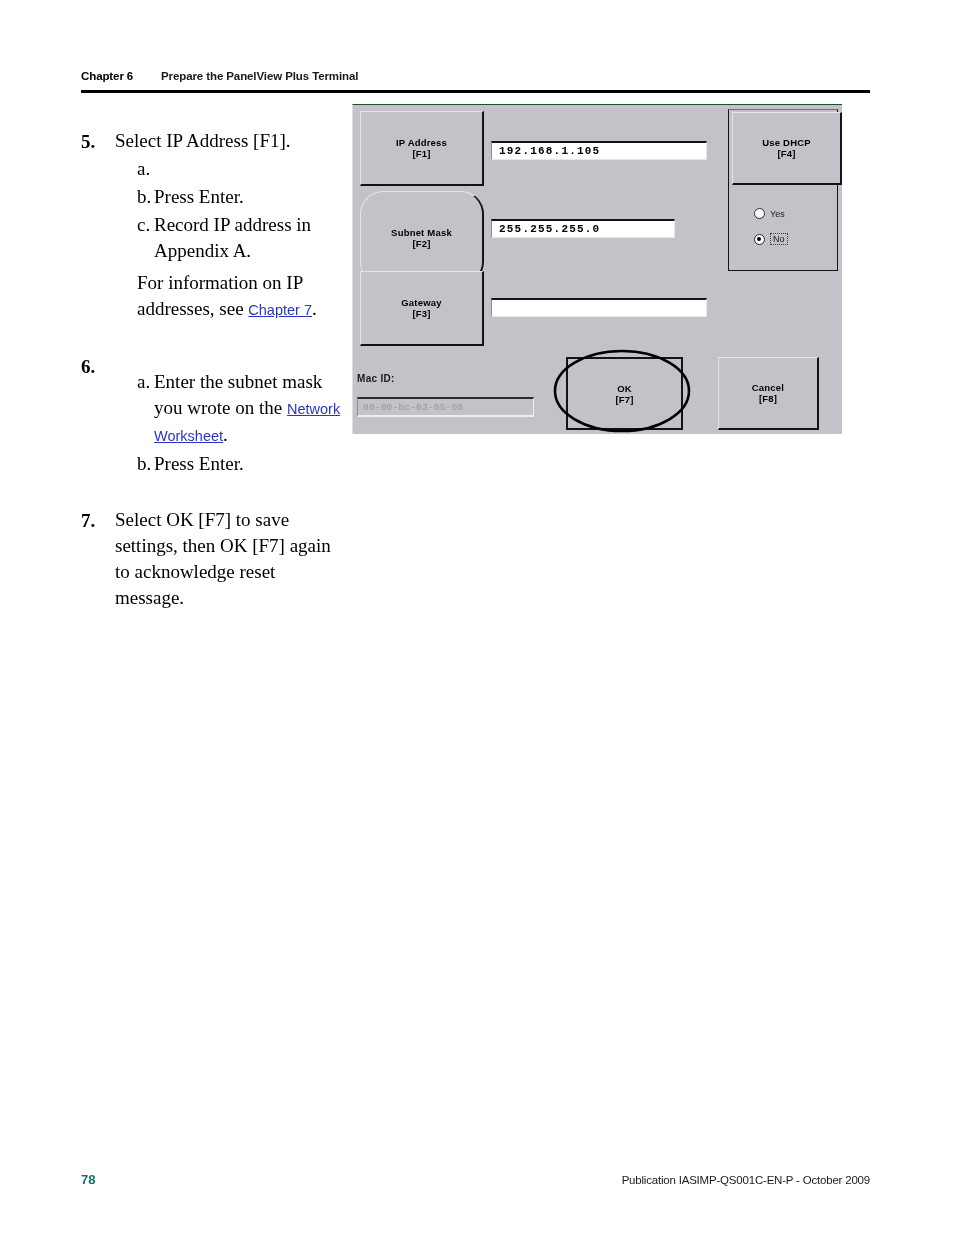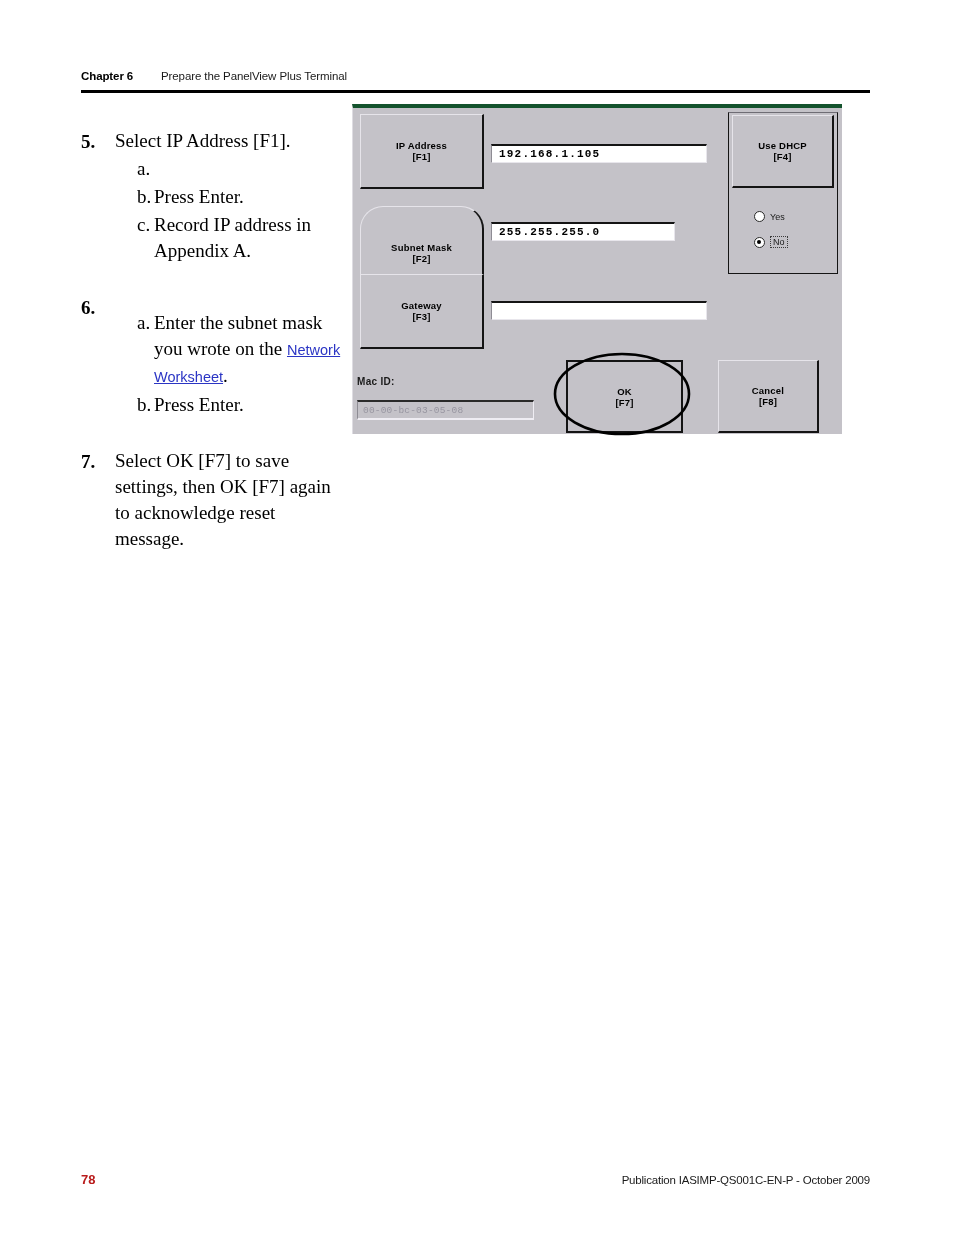--- a/index.html
+++ b/index.html
@@ -29,21 +29,21 @@
     font-family: "Liberation Sans", sans-serif;
     font-size: 11.5px;
     letter-spacing: -0.1px;
   }
   .hdr-chapter {
     font-weight: bold;
     width: 80px;
     flex: 0 0 80px;
   }
   .hdr-title {
-    font-weight: normal;
+    font-weight: bold;
     color: #1a1a1a;
   }
   #header-rule {
     position: absolute;
     left: 81px;
     top: 90px;
     width: 789px;
     height: 3px;
     background: #000000;
   }
@@ -110,21 +110,21 @@
   .gap-md { height: 24px; }
 
   
   #terminal-panel {
     position: absolute;
     left: 352px;
     top: 104px;
     width: 490px;
     height: 330px;
     background: #c4c2c8;
-    border-top: 4px solid #14532d;
+    border-top: 1px solid #14532d;
     border-left: 1px solid #dedce2;
     box-sizing: border-box;
     font-family: "Liberation Sans", sans-serif;
   }
   .pv-btn {
     position: absolute;
     background: #c4c2c8;
     border-top: 1px solid #e6e4ea;
     border-left: 1px solid #e6e4ea;
     border-right: 2px solid #141414;
@@ -256,21 +256,21 @@
     top: 1172px;
     width: 789px;
     display: flex;
     justify-content: space-between;
     align-items: baseline;
     font-family: "Liberation Sans", sans-serif;
   }
   #footer-page-number {
     font-size: 13px;
     font-weight: bold;
-    color: #b91c1c;
+    color: #0f766e;
   }
   #footer-publication {
     font-size: 11.5px;
     color: #1a1a1a;
     letter-spacing: -0.2px;
     padding-left: 12px;
   }
 </style>
 </head>
 <body>
@@ -295,20 +295,23 @@
         </div>
         <div class="sub-item">
           <span class="sub-marker">b.</span>
           <span class="sub-text">Press Enter.</span>
         </div>
         <div class="sub-item">
           <span class="sub-marker">c.</span>
           <span class="sub-text">Record IP address in Appendix A.</span>
         </div>
       </div>
+      <div class="follow-note">
+        <span>For information on IP addresses, see </span><a class="doclink" href="#">Chapter 7</a><span>.</span>
+      </div>
     </div>
   </div>
 
   <div class="gap-md"></div>
 
   <div class="step">
     <div class="step-num">6.</div>
     <div class="step-body">
       <div class="gap-sm"></div>
       <div class="sub-list">
@@ -335,38 +338,38 @@
 
 </div>
 
 <div id="terminal-panel">
 
   <div class="pv-btn" style="left:7px; top:6px; width:124px; height:75px;">
     <span class="ln">IP Address</span>
     <span class="ln">[F1]</span>
   </div>
 
-  <div class="pv-btn" style="left:7px; top:98px; width:124px; height:94px;border-radius:23px;">
+  <div class="pv-btn" style="left:7px; top:86px; width:124px; height:94px;border-radius:23px;">
     <span class="ln">Subnet Mask</span>
     <span class="ln">[F2]</span>
   </div>
 
   <div class="pv-btn" style="left:7px; top:166px; width:124px; height:75px;">
     <span class="ln">Gateway</span>
     <span class="ln">[F3]</span>
   </div>
 
   <div class="pv-field" style="left:138px; top:36px; width:216px; height:19px;">192.168.1.105</div>
 
   <div class="pv-field" style="left:138px; top:114px; width:184px; height:19px;">255.255.255.0</div>
 
   <div class="pv-field" style="left:138px; top:193px; width:216px; height:19px;"></div>
 
   <div id="dhcp-group">
-    <div class="pv-btn" style="left:3px; top:2px; width:102px; height:73px;">
+    <div class="pv-btn" style="left:3px; top:2px; width:110px; height:73px;">
       <span class="ln">Use DHCP</span>
       <span class="ln">[F4]</span>
     </div>
 
     <div class="radio-row" style="left:25px; top:98px;text-align:right;">
       <span class="radio-dot"></span>
       <span class="radio-label">Yes</span>
     </div>
 
     <div class="radio-row" style="left:25px; top:123px;">

